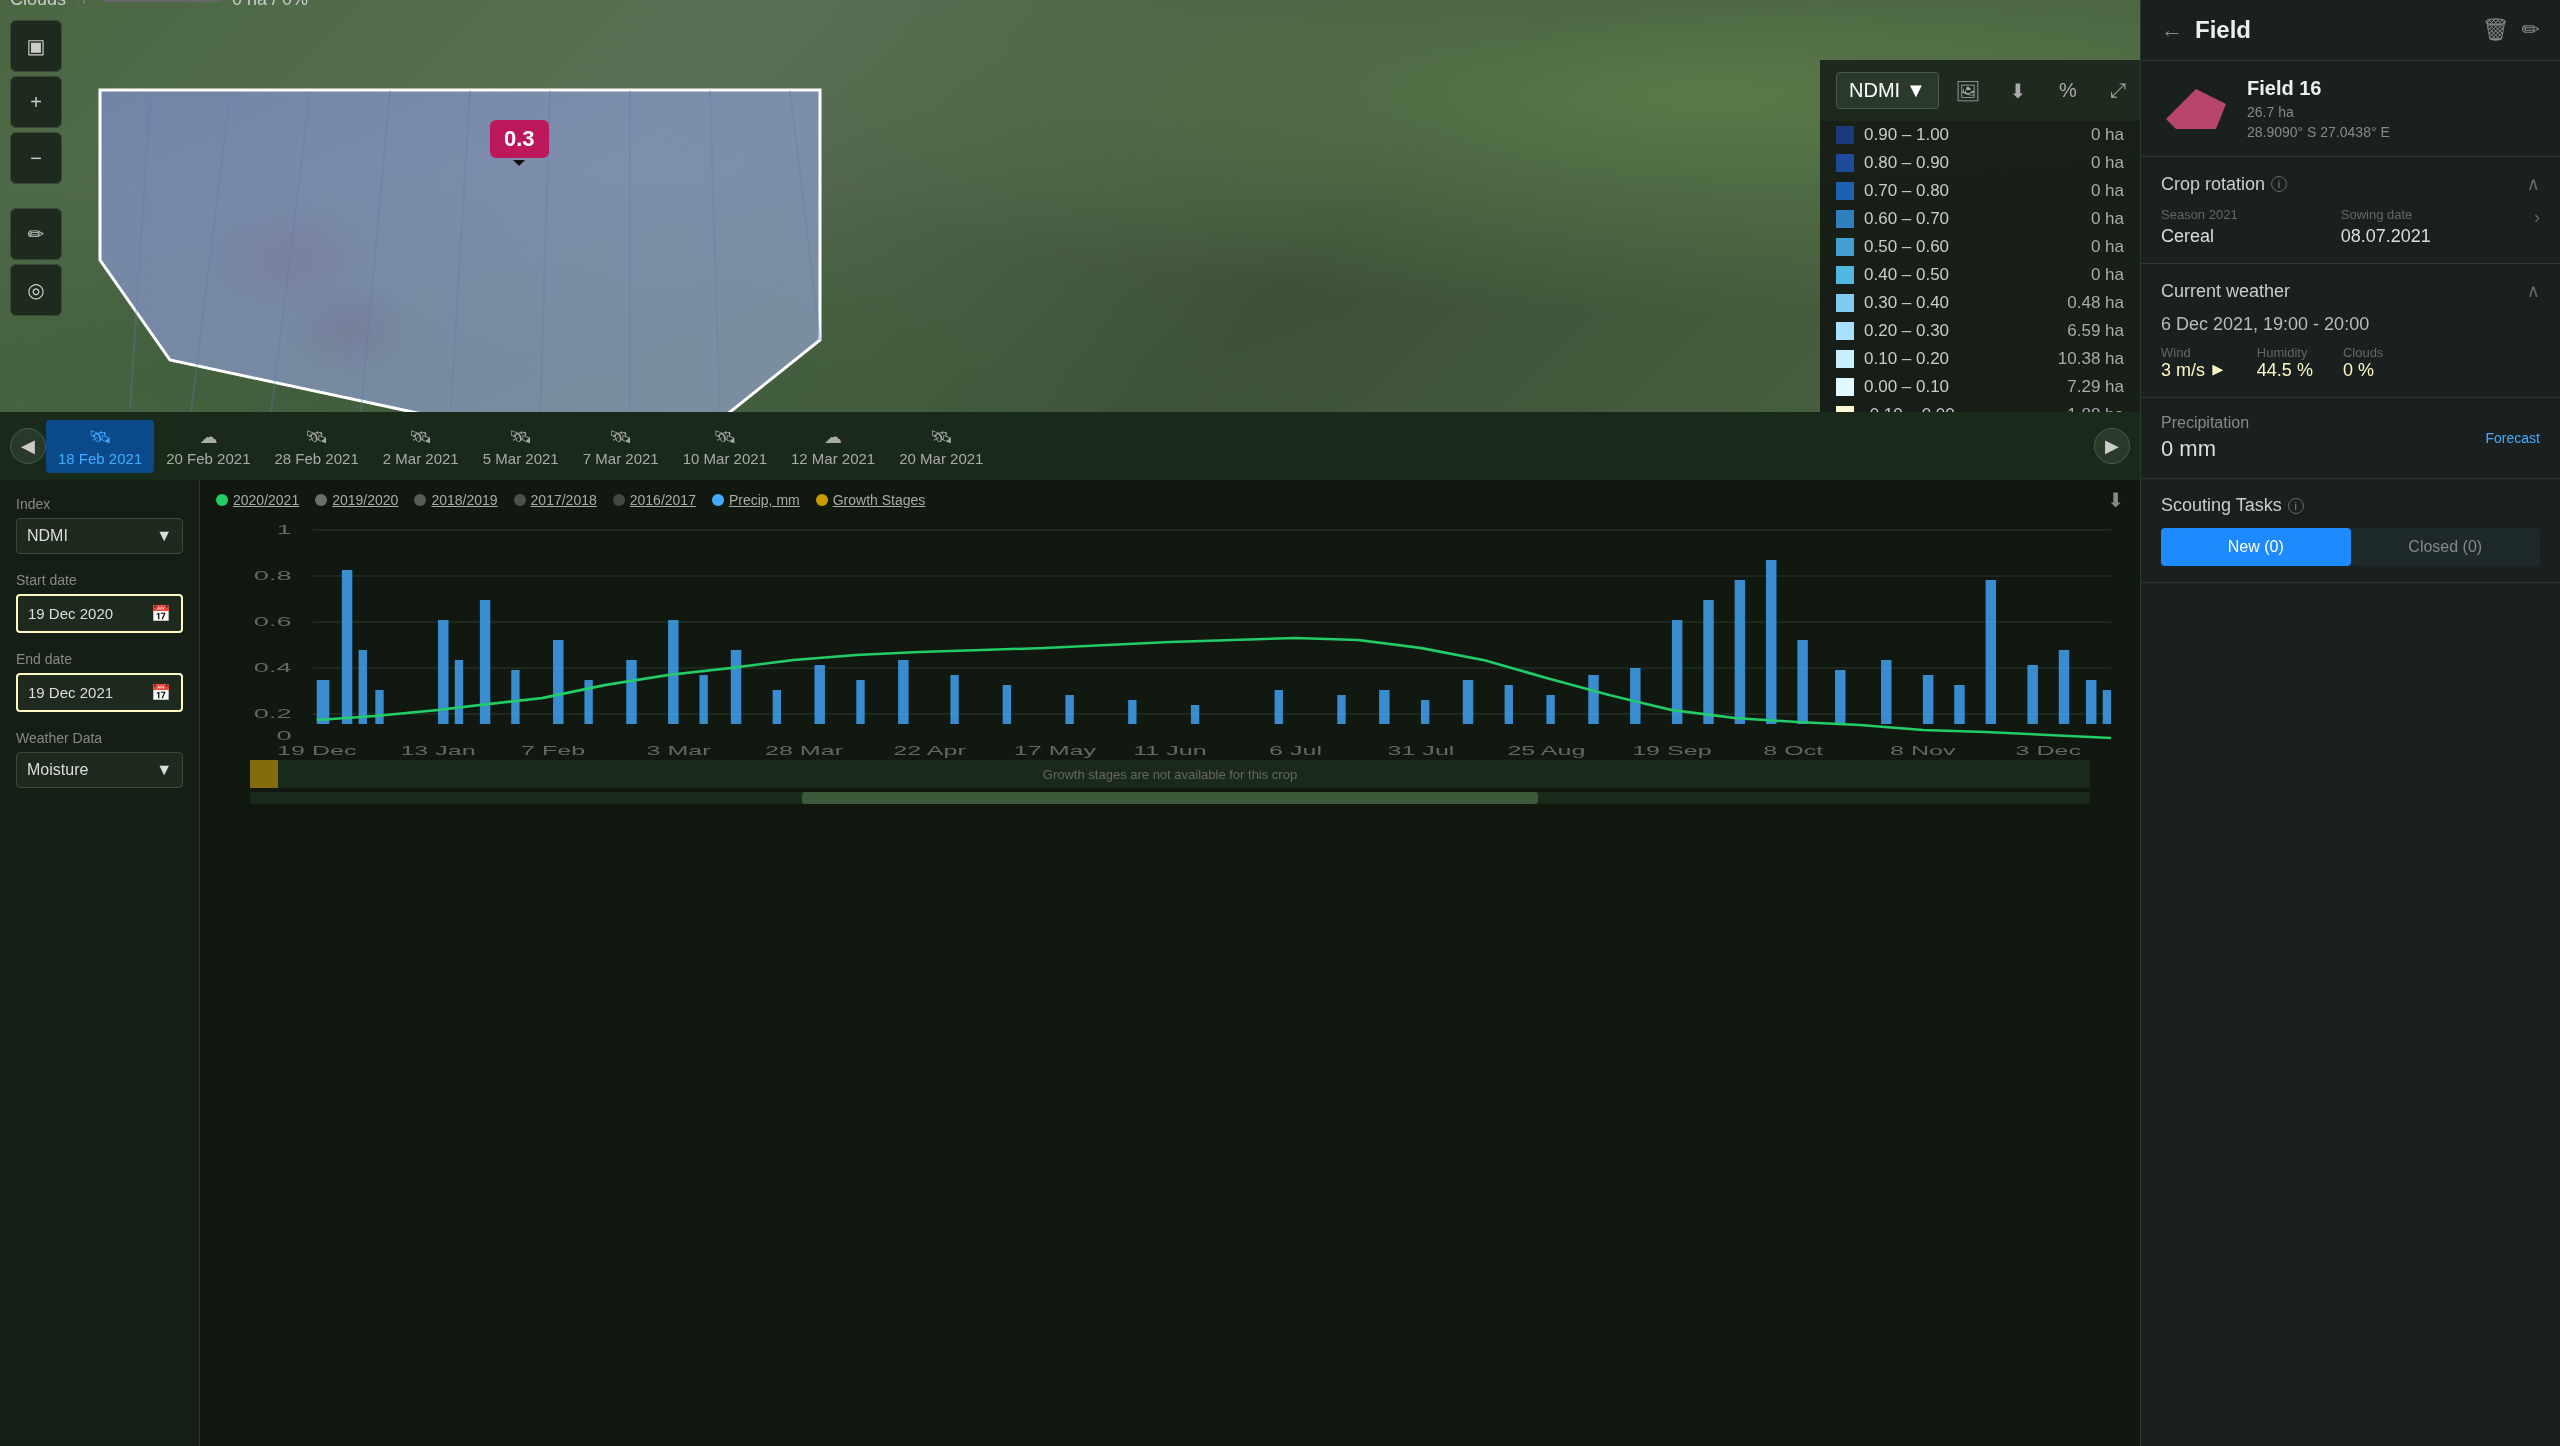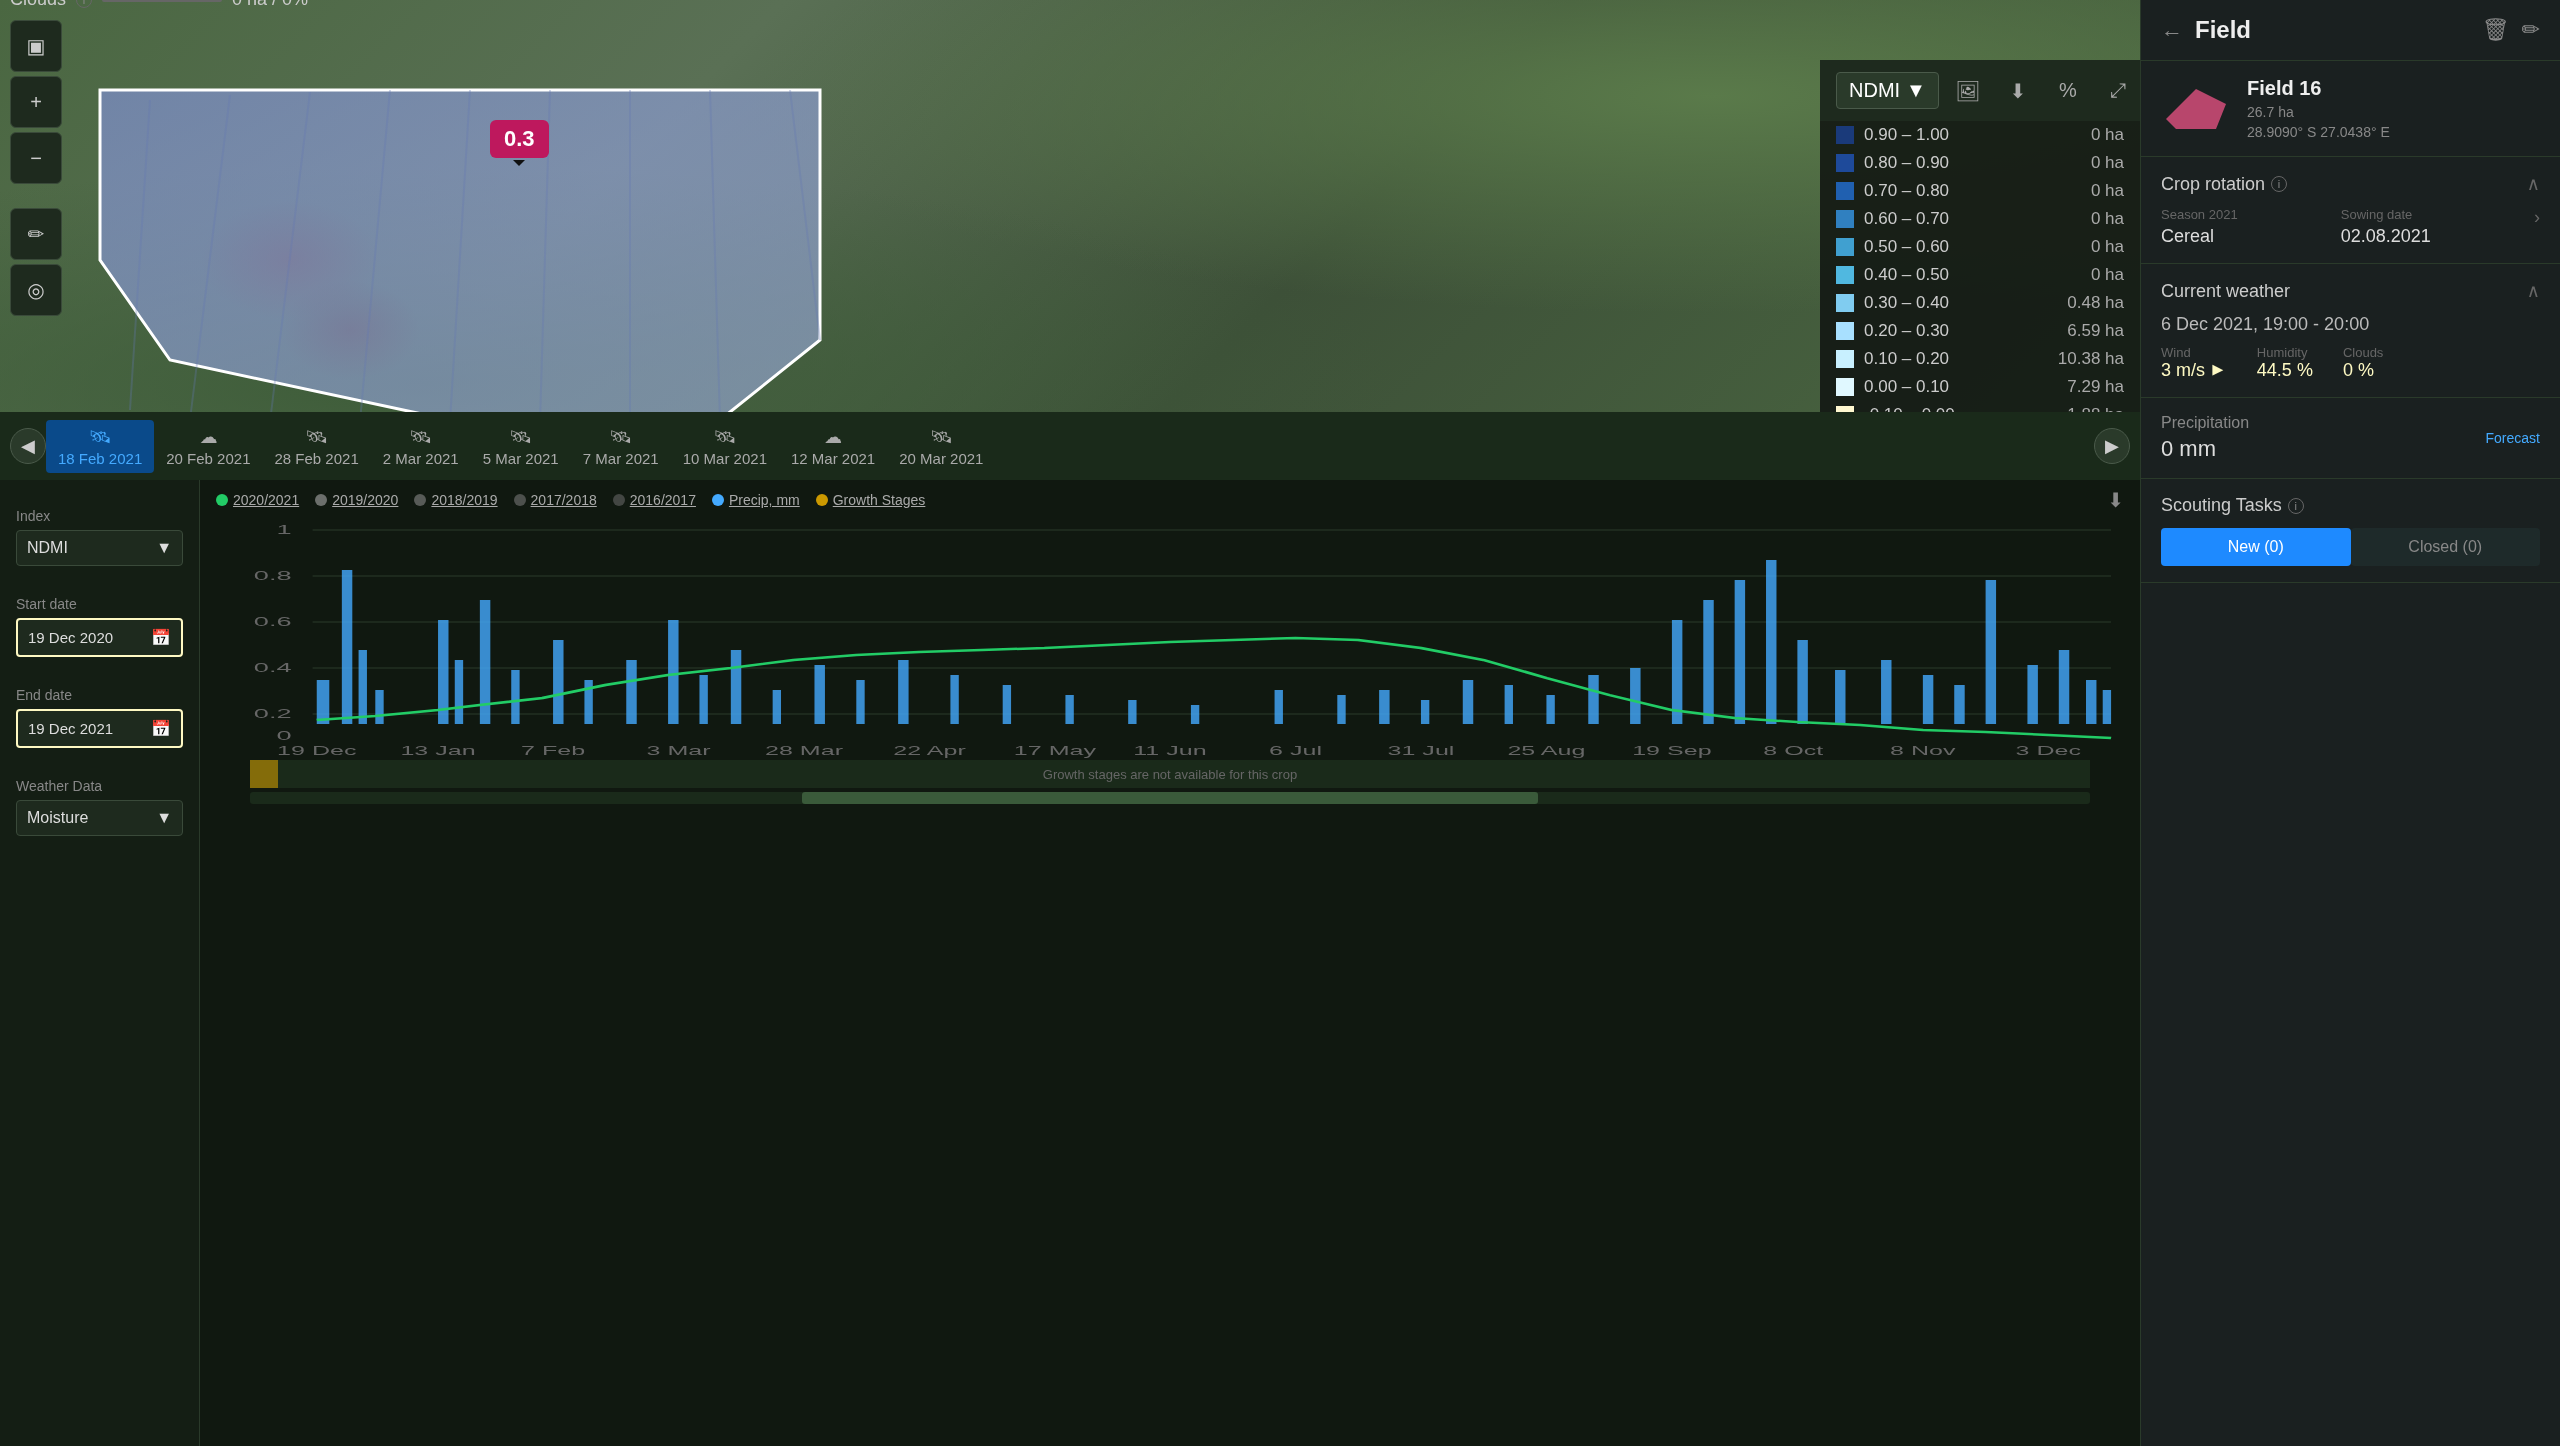--- a/index.html
+++ b/index.html
@@ -229,21 +229,20 @@
     }
 
     .timeline-item .tl-icon {
       font-size: 18px;
     }
 
     .panel-label {
       font-size: 14px;
       color: #888;
       margin-bottom: 6px;
-      margin-top: 12px;
     }
 
     .panel-select {
       width: 100%;
       background: #1e2a1e;
       border: 1px solid #3a4a3a;
       border-radius: 4px;
       color: #ddd;
       font-size: 16px;
       padding: 8px 10px;
@@ -966,21 +965,21 @@
         <span class="info-circle">i</span>
         <span style="margin-left:auto;" class="chevron-right">∧</span>
       </div>
       <div class="crop-row">
         <div class="crop-item">
           <div class="crop-label">Season 2021</div>
           <div class="crop-value">Cereal</div>
         </div>
         <div class="crop-item">
           <div class="crop-label">Sowing date</div>
-          <div class="crop-value">02.08.2021</div>
+          <div class="crop-value">08.07.2021</div>
         </div>
         <span class="chevron-right">›</span>
       </div>
     </div>
 
     <div class="section-block">
       <div class="section-title">
         <span>Current weather</span>
         <span style="margin-left:auto;" class="chevron-right">∧</span>
       </div>

